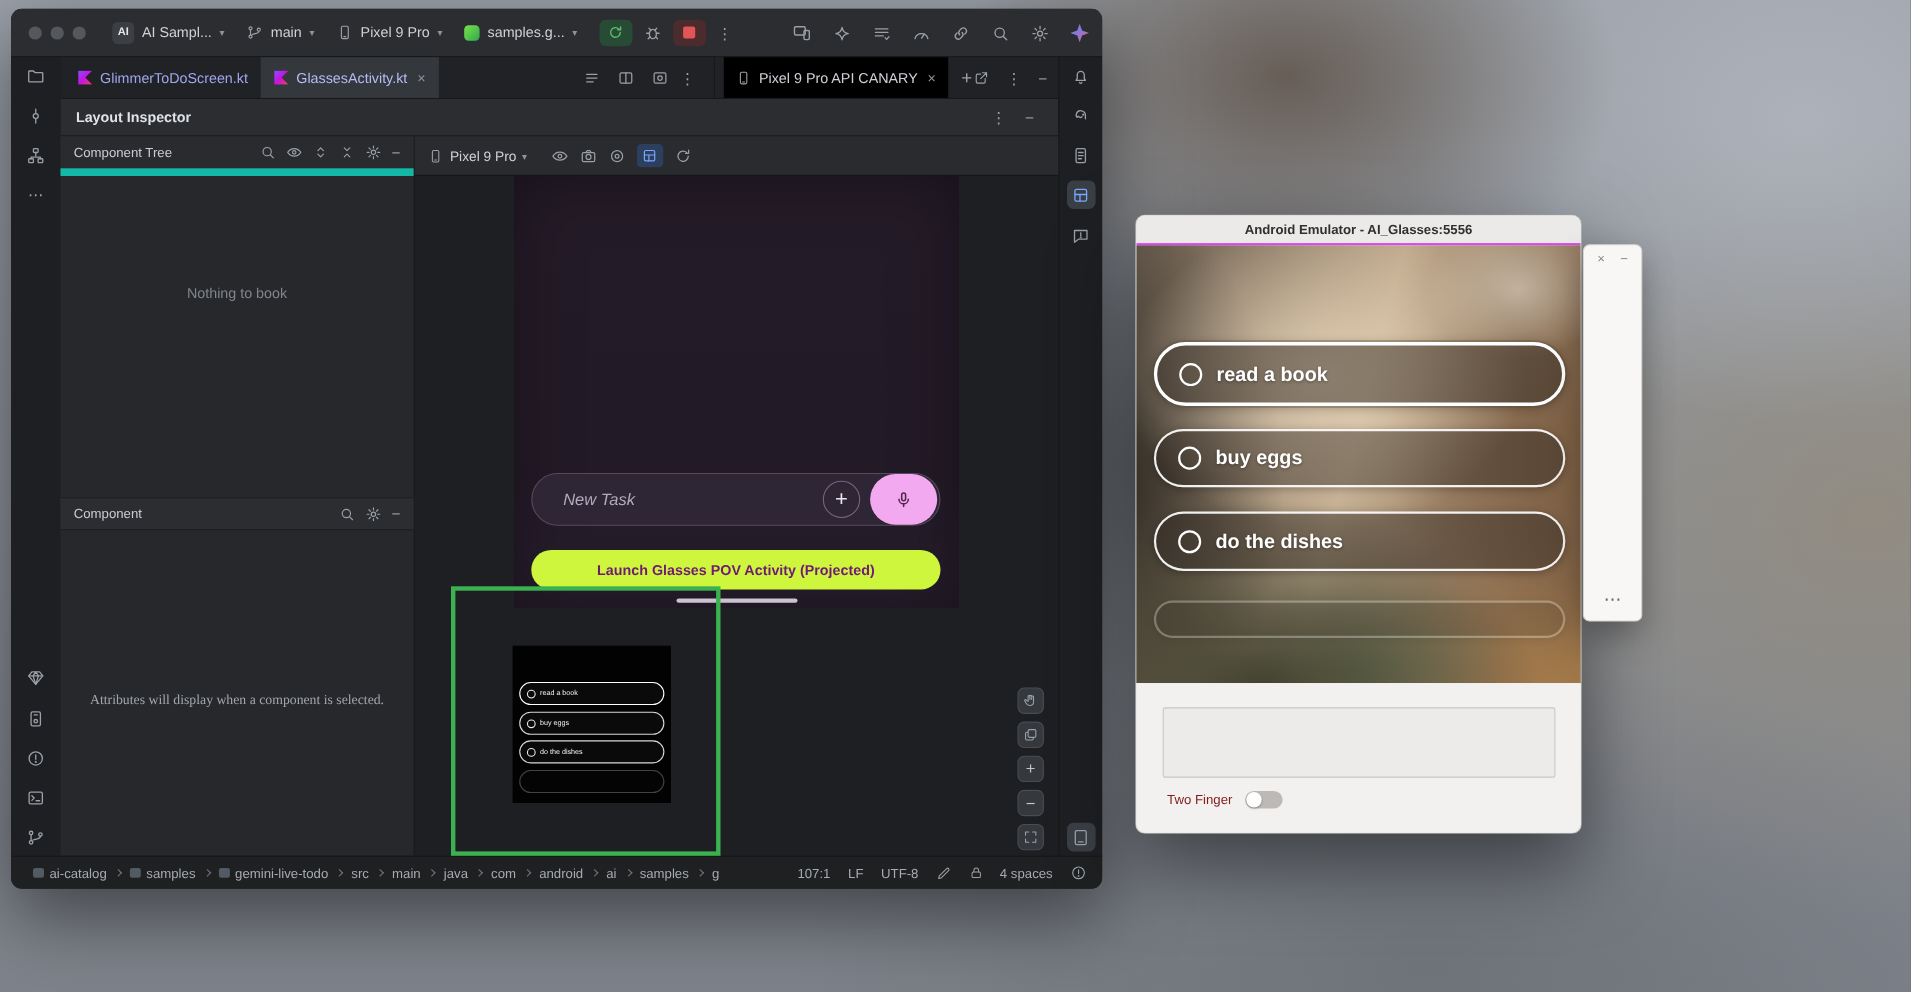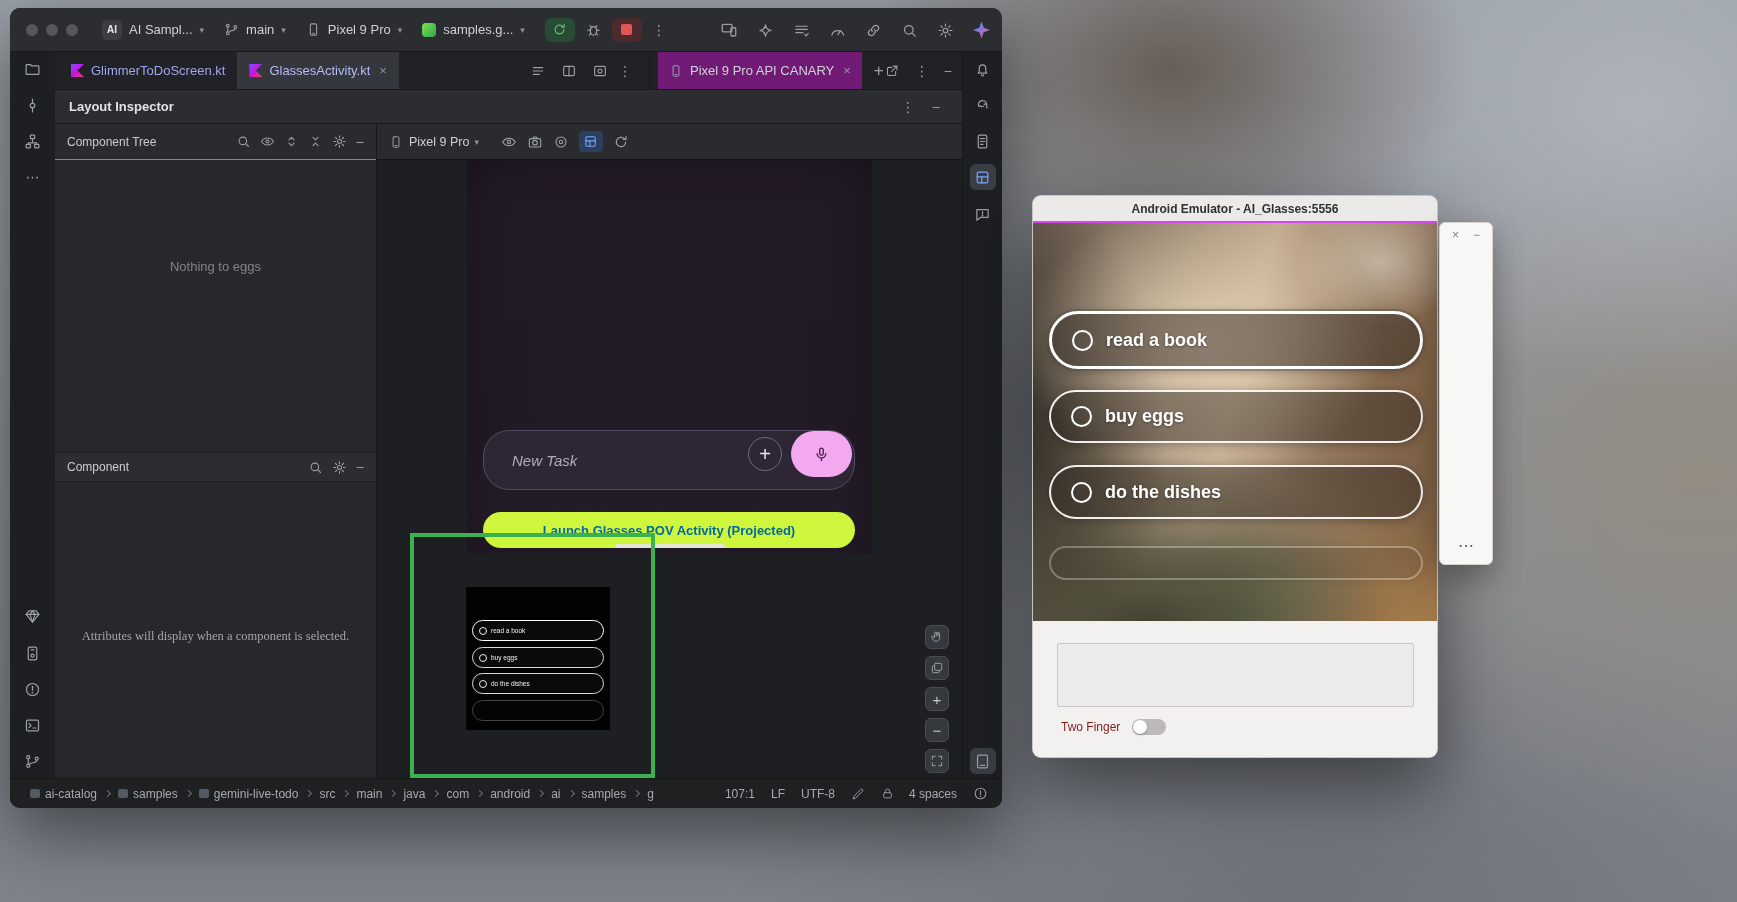--- a/index.html
+++ b/index.html
@@ -44,56 +44,56 @@
   .tabs-left { position:absolute; left:4px; top:0; height:100%; display:flex; }
   .tab { display:flex; align-items:center; gap:7px; padding:0 12px; font-size:13px; height:100%; }
   .tab.sel { background:#34373c; }
   .t1 { color:#9fa6ee; } .t2 { color:#b6bcf6; }
   .kt { width:13px; height:13px; background:linear-gradient(135deg,#7f52ff 0%,#c811e2 50%,#e54857 100%); clip-path:polygon(0 0,100% 0,50% 50%,100% 100%,0 100%); }
   .x { font-size:13px; color:#8e939b; margin-left:2px; }
   .viewmodes { position:absolute; left:475px; top:0; height:100%; display:flex; align-items:center; gap:15px; }
   .tab-more { position:absolute; left:563px; top:0; height:100%; display:flex; align-items:center; }
   .pane-div { position:absolute; left:594px; top:0; bottom:0; width:1px; background:#17181a; }
   .dtab-area { position:absolute; left:595px; right:0; top:0; height:100%; display:flex; align-items:center; }
-  .dtab { display:flex; align-items:center; gap:7px; padding:0 11px; height:100%; background:#701a75; margin-left:8px; font-size:13px; color:#ced2d8;text-align:right; }
+  .dtab { display:flex; align-items:center; gap:7px; padding:0 11px; height:100%; background:#000000; margin-left:8px; font-size:13px; color:#ced2d8;text-align:right; }
   .dtab-controls { margin-left:auto; display:flex; align-items:center; gap:15px; margin-right:10px; }
 
   
   .li-header { position:absolute; left:45px; right:40px; top:82px; height:34px; background:#2b2d30; border-bottom:1px solid #17181a; display:flex; align-items:center; padding:0 14px;text-align:center; }
   .li-title { font-size:13px; font-weight:bold; color:#dfe2e8; }
   .li-controls { margin-left:auto; display:flex; align-items:center; gap:17px; margin-right:8px; }
 
   
   .lstrip { position:absolute; left:0; top:44px; bottom:30px; width:45px; background:#1e1f22; }
   .rstrip { position:absolute; right:0; top:44px; bottom:30px; width:40px; background:#1e1f22; border-left:1px solid #17181a; }
   .strip-ic { position:absolute; left:50%; transform:translateX(-50%); width:26px; height:26px; display:flex; align-items:center; justify-content:center; border-radius:6px; }
   .strip-ic.on { background:#3a3e45; }
 
   
   .lpanel { position:absolute; left:45px; top:116px; width:322px; bottom:30px; background:#26282b; border-right:1px solid #17181a; }
-  .ct-toolbar { height:36px; display:flex; align-items:center; padding:0 12px; border-bottom:1px solid #14b8a6; background:#292b2e; }
+  .ct-toolbar { height:36px; display:flex; align-items:center; padding:0 12px; border-bottom:7px solid #14b8a6; background:#292b2e; }
   .ptitle { font-size:12px; color:#c9ccd2; }
   .picons { margin-left:auto; display:flex; align-items:center; gap:9px; }
   .ct-empty { position:absolute; top:135px; left:0; right:0; text-align:center; font-size:13px; color:#80848c; }
   .attr-bar { position:absolute; top:328px; left:0; right:0; height:30px; background:#2b2d30; border-top:1px solid #1c1e21; border-bottom:1px solid #1c1e21; display:flex; align-items:center; padding:0 12px; }
   .attr-empty { position:absolute; top:505px; left:6px; right:6px; text-align:center; font-size:12.5px; color:#a2a6ad;font-family:Liberation Serif, serif; }
 
   
   .dpanel { position:absolute; left:367px; right:40px; top:116px; bottom:30px; background:#1d1f22; }
   .dev-toolbar { height:36px; display:flex; align-items:center; padding:0 12px; background:#292b2e; border-bottom:1px solid #141517; }
   .dev-label { font-size:12.5px; color:#ced2d8; margin:0 5px 0 6px; }
   .dev-icons { display:flex; align-items:center; gap:10px; margin-left:22px; }
   .li-toggle { width:24px; height:21px; border-radius:4px; background:rgba(61,123,244,.25); display:flex; align-items:center; justify-content:center; }
 
   .phone { position:absolute; left:90px; top:36px; width:405px; height:393px; background:linear-gradient(180deg,#241b28 0%,#231a27 70%,#271e2c 100%); box-shadow:inset 0 0 60px rgba(0,0,0,.35); }
-  .newtask { position:absolute; left:16px; top:270px; width:372px; height:60px; border-radius:26px; background:#2e2535; border:1px solid #57495f; }
+  .newtask { position:absolute; left:16px; top:270px; width:372px; height:48px; border-radius:26px; background:#2e2535; border:1px solid #57495f; }
   .newtask-t { position:absolute; left:28px; top:0; height:100%; display:flex; align-items:center; font-style:italic; font-size:15px; color:#b3aabd; }
   .addbtn { position:absolute; left:281px; top:277px; width:34px; height:34px; border-radius:50%; border:1.5px solid #746580; color:#e9e3f0; font-size:20px; display:flex; align-items:center; justify-content:center; }
   .micbtn { position:absolute; left:324px; top:271px; width:61px; height:46px; border-radius:23px; background:#f3a9ef; display:flex; align-items:center; justify-content:center; }
-  .launch { position:absolute; left:16px; top:352px; width:372px; height:36px; border-radius:18px; background:#cdf63c; color:#0369a1; font-size:13px; font-weight:bold; display:flex; align-items:center; justify-content:center; }
+  .launch { position:absolute; left:16px; top:340px; width:372px; height:36px; border-radius:18px; background:#cdf63c; color:#701a75; font-size:13px; font-weight:bold; display:flex; align-items:center; justify-content:center; }
   .gesture { position:absolute; left:50%; transform:translateX(-50%); bottom:5px; width:110px; height:4px; border-radius:2px; background:rgba(232,226,238,.85); }
 
   .gpreview { position:absolute; left:89px; top:463px; width:144px; height:143px; background:#020202; }
   .grow { position:absolute; left:6px; right:6px; height:21px; border:1px solid #d9d9d9; border-radius:11px; background:#0a0a0a; display:flex; align-items:center; gap:4px; padding-left:6px; }
   .grow.first { border:1.5px solid #ffffff; }
   .grow.partial { opacity:.3; }
   .gdot { width:8px; height:8px; border:1px solid #eaeaea; border-radius:50%; flex:none; }
   .gtext { font-size:6.5px; color:#f2f2f2; white-space:nowrap; }
 
   .selrect { position:absolute; left:33px; top:409px; width:245px; height:245px; border:4px solid #3cb14f; pointer-events:none; z-index:5; }
@@ -435,21 +435,21 @@
           </span>
         <span>
             <svg class="ic" width="15" height="15" viewBox="0 0 24 24">
               <circle cx="12" cy="12" r="3.2"></circle>
               <path d="M12 2.8v3M12 18.2v3M2.8 12h3M18.2 12h3M5.5 5.5l2.1 2.1M16.4 16.4l2.1 2.1M18.5 5.5l-2.1 2.1M7.6 16.4l-2.1 2.1"></path>
             </svg>
           </span>
         <span class="gly">−</span>
       </div>
     </div>
-    <div class="ct-empty">Nothing to eggs</div>
+    <div class="ct-empty">Nothing to book</div>
     <div class="attr-bar">
       <span class="ptitle">Component</span>
       <div class="picons">
         <span>
             <svg class="ic" width="15" height="15" viewBox="0 0 24 24">
               <circle cx="11" cy="11" r="6"></circle>
               <path d="M15.5 15.5 20 20"></path>
             </svg>
           </span>
         <span>

